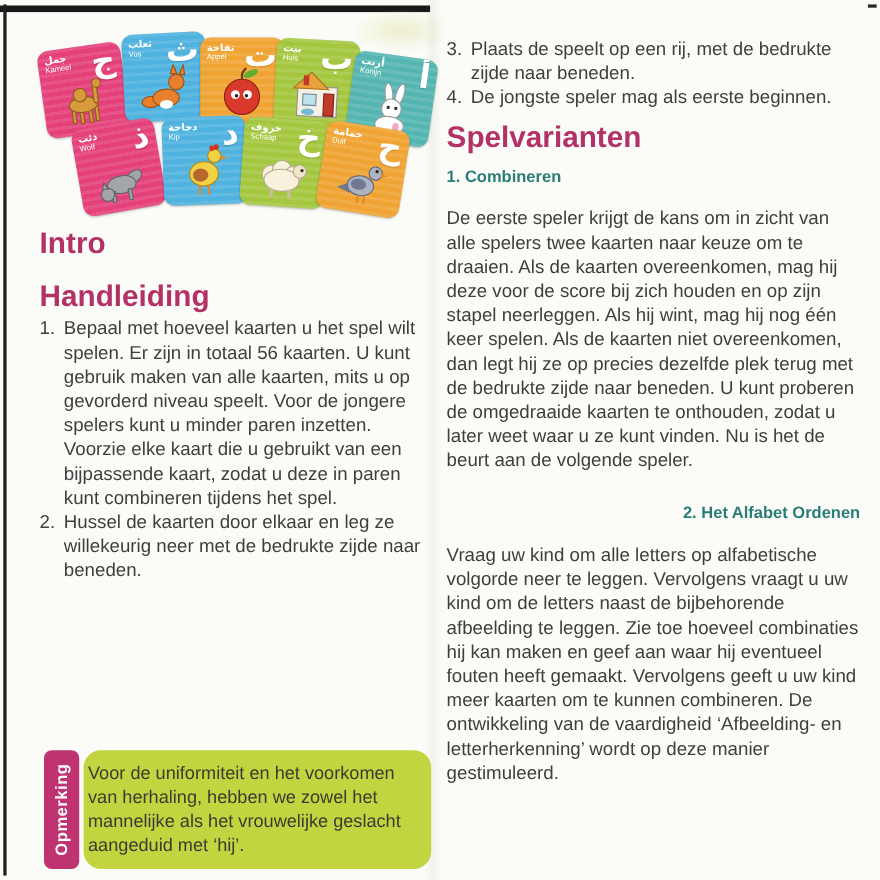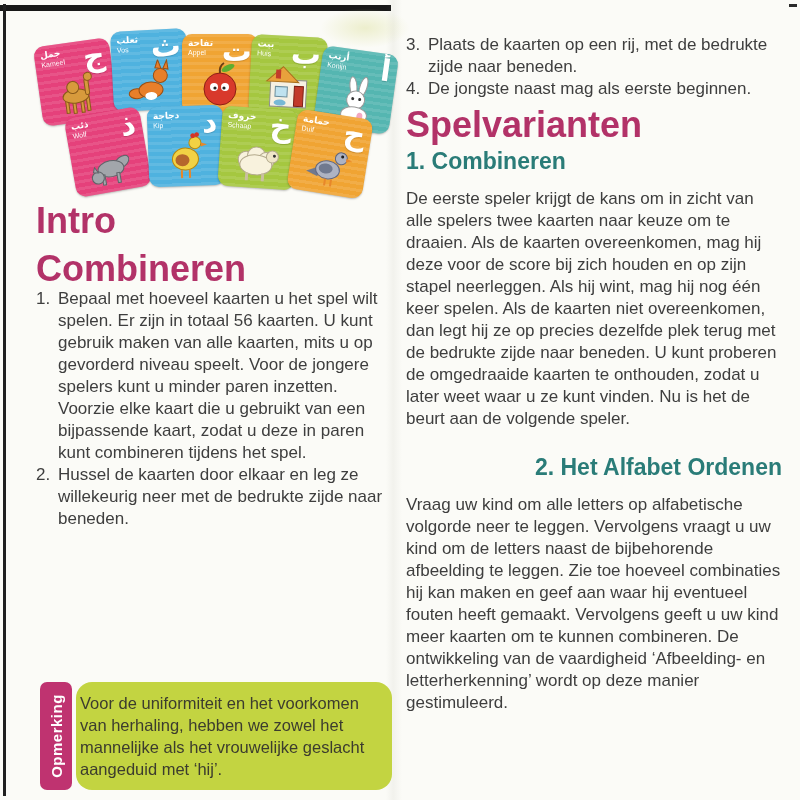--- a/index.html
+++ b/index.html
@@ -28,22 +28,22 @@
   .card::after{content:"";position:absolute;inset:0;border-radius:10px;
     background:repeating-linear-gradient(180deg,rgba(255,255,255,.10) 0 3px,rgba(255,255,255,0) 3px 7px);}
   .card-letter{position:absolute;top:0px;right:6px;font-size:30px;line-height:34px;
     font-weight:bold;color:#fff;text-shadow:0 1px 1px rgba(0,0,0,.15);z-index:2;}
   .card-word{position:absolute;top:5px;left:6px;font-size:9px;line-height:9px;color:#fff;font-weight:bold;z-index:2;}
   .card-name{position:absolute;top:15px;left:6px;font-size:7px;line-height:8px;color:#fff;z-index:2;}
   .card-art{position:absolute;left:50%;bottom:2px;transform:translateX(-50%);z-index:1;}
 
   .caption{margin:4px 0 2px;text-align:center;font-size:18px;color:#4c4c4c;}
 
-  h1.pink{margin:10px 0 4px;font-size:36px;line-height:30px;color:#b23268;font-weight:bold;}
-  h2.teal{margin:14px 0 6px;font-size:23px;line-height:26px;color:#2a7c78;font-weight:bold;}
+  h1.pink{margin:10px 0 4px;font-size:27px;line-height:30px;color:#b23268;font-weight:bold;}
+  h2.teal{margin:14px 0 6px;font-size:15px;line-height:26px;color:#2a7c78;font-weight:bold;}
   p.body{margin:14px 0 0;font-size:17px;line-height:22px;}
   .steps{margin-top:4px;}
   .step{display:flex;font-size:17px;line-height:22px;margin:0;}
   .step .num{flex:0 0 22px;}
   .step .txt{flex:1;}
 
   
   .note-wrap{position:absolute;left:40px;top:682px;width:352px;display:flex;align-items:stretch;}
   .note-tab{flex:0 0 32px;background:#bf3370;border-radius:7px;position:relative;margin-right:4px;}
   .note-tab span{position:absolute;left:50%;top:50%;transform:translate(-50%,-50%) rotate(180deg);
@@ -227,21 +227,21 @@
           <line x1="26" y1="39" x2="26" y2="46" stroke="#e8872a" stroke-width="2"></line>
           <line x1="32" y1="39" x2="32" y2="46" stroke="#e8872a" stroke-width="2"></line>
         </svg>
       </span>
     </div>
   </div>
 
 
   <h1 class="pink">Intro</h1>
 
-  <h1 class="pink" style="margin-top:18px;">Combineren</h1>
+  <h1 class="pink" style="margin-top:18px;">Handleiding</h1>
   <div class="steps">
     <div class="step">
       <span class="num">1.</span>
       <span class="txt">Bepaal met hoeveel kaarten u het spel wilt spelen. Er zijn in totaal 56 kaarten. U kunt gebruik maken van alle kaarten, mits u op gevorderd niveau speelt. Voor de jongere spelers kunt u minder paren inzetten. Voorzie elke kaart die u gebruikt van een bijpassende kaart, zodat u deze in paren kunt combineren tijdens het spel.</span>
     </div>
     <div class="step">
       <span class="num">2.</span>
       <span class="txt">Hussel de kaarten door elkaar en leg ze willekeurig neer met de bedrukte zijde naar beneden.</span>
     </div>
   </div>
@@ -251,25 +251,25 @@
   <div class="note-tab">
     <span>Opmerking</span>
   </div>
   <div class="note-body">Voor de uniformiteit en het voorkomen van herhaling, hebben we zowel het mannelijke als het vrouwelijke geslacht aangeduid met ‘hij’.</div>
 </div>
 
 <div class="col-right">
   <div class="steps rc-steps">
     <div class="step">
       <span class="num">3.</span>
-      <span class="txt">Plaats de kaarten op een rij, met de bedrukte zijde naar beneden.</span>
+      <span class="txt">Plaats de speelt op een rij, met de bedrukte zijde naar beneden.</span>
     </div>
     <div class="step">
       <span class="num">4.</span>
-      <span class="txt">De jongste naast mag als eerste beginnen.</span>
+      <span class="txt">De jongste speler mag als eerste beginnen.</span>
     </div>
   </div>
 
   <h1 class="pink" style="margin-top:10px;">Spelvarianten</h1>
 
   <h2 class="teal" style="margin-top:8px;">1. Combineren</h2>
   <p class="body">De eerste speler krijgt de kans om in zicht van alle spelers twee kaarten naar keuze om te draaien. Als de kaarten overeenkomen, mag hij deze voor de score bij zich houden en op zijn stapel neerleggen. Als hij wint, mag hij nog één keer spelen. Als de kaarten niet overeenkomen, dan legt hij ze op precies dezelfde plek terug met de bedrukte zijde naar beneden. U kunt proberen de omgedraaide kaarten te onthouden, zodat u later weet waar u ze kunt vinden. Nu is het de beurt aan de volgende speler.</p>
 
   <h2 class="teal" style="margin-top:24px;text-align:right;">2. Het Alfabet Ordenen</h2>
   <p class="body">Vraag uw kind om alle letters op alfabetische volgorde neer te leggen. Vervolgens vraagt u uw kind om de letters naast de bijbehorende afbeelding te leggen. Zie toe hoeveel combinaties hij kan maken en geef aan waar hij eventueel fouten heeft gemaakt. Vervolgens geeft u uw kind meer kaarten om te kunnen combineren. De ontwikkeling van de vaardigheid ‘Afbeelding- en letterherkenning’ wordt op deze manier gestimuleerd.</p>

